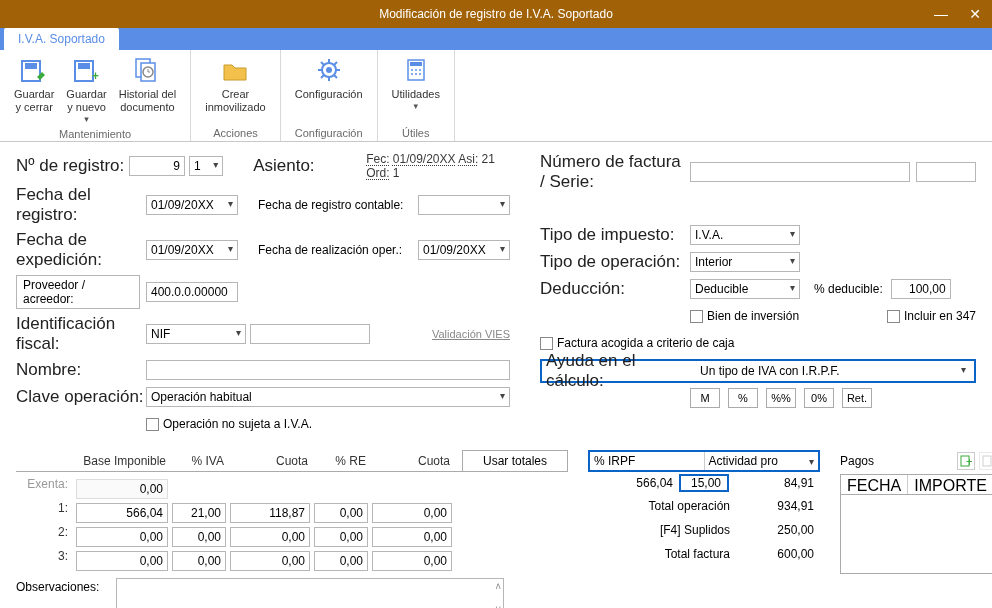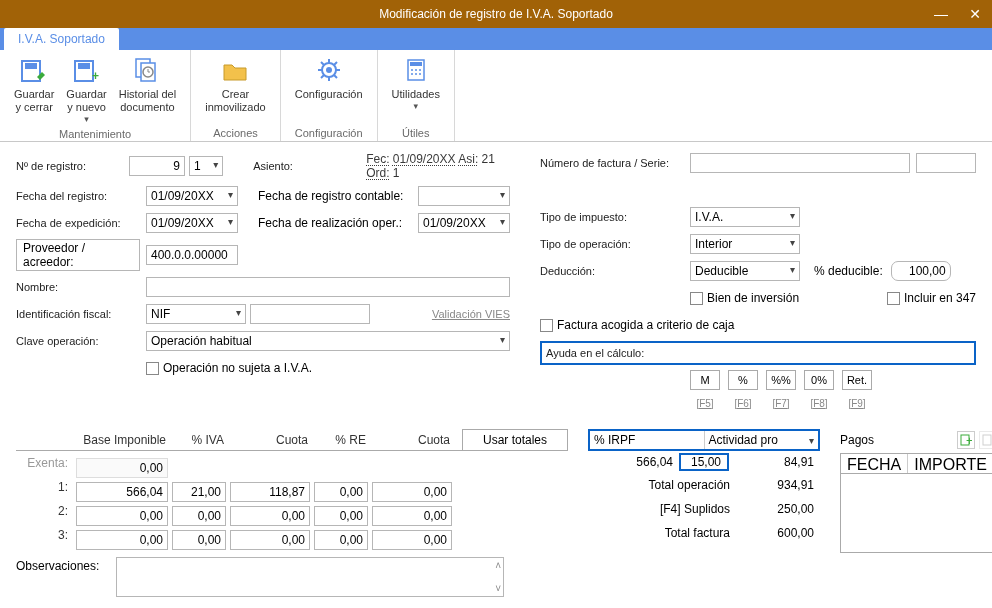--- a/index.html
+++ b/index.html
@@ -21,30 +21,30 @@
 .group-label { text-align: center; font-size: 11px; color: #6a6a6a; padding: 2px 0 2px 0; }
 .rbtn { display: flex; flex-direction: column; align-items: center; justify-content: flex-start; padding: 2px 6px; min-width: 52px; text-align:center; }
 .rbtn .ricon { width: 32px; height: 32px; display:flex; align-items:center; justify-content:center; }
 .rbtn .rlbl { font-size: 11px; color: #333; line-height: 13px; margin-top: 2px; white-space: pre; }
 .rbtn .drop { font-size: 9px; color: #555; }
 
 
 .form { padding: 10px 16px 6px 16px; display: flex; gap: 30px; }
 .col { flex: 1; }
 .row { display: flex; align-items: center; margin-bottom: 5px; min-height: 22px; }
-.lbl { width: 130px; color: #222; font-size: 11px; }
+.lbl { width: 130px; color: #222; font-size: 17px; }
 .inp { border: 1px solid #b6b6b6; height: 20px; padding: 0 4px; font-size: 12px; background:#fff; }
 .inp.ra { text-align: right; }
 .sel { border: 1px solid #b6b6b6; height: 20px; padding: 0 16px 0 4px; font-size: 12px; background:#fff; position: relative; display:flex; align-items:center; }
 .sel::after { content: "▾"; position: absolute; right: 4px; top: 2px; font-size: 10px; color: #444; }
 .chk { width: 13px; height: 13px; border: 1px solid #888; margin-right: 4px; display:inline-block; vertical-align:middle; background:#fff; }
 .asiento-lbl span { color:#333; }
 .asiento-lbl .u { text-decoration: underline dotted; text-underline-offset: 2px; color:#3b3b3b;}
 .validacion { color:#888; text-decoration: underline; font-size:11px; margin-left:auto; }
-.boxed-lbl { border:1px solid #b6b6b6; padding:2px 6px; height:32px; display:flex; align-items:center; }
+.boxed-lbl { border:1px solid #b6b6b6; padding:16px 6px; height:20px; display:flex; align-items:center; }
 .hl-row { border:2px solid #0a63c7; padding:0 4px; display:flex; align-items:center; height:24px; }
 .hl-row .lbl { width:auto; margin-right:20px; }
 
 
 .calcbtns { display:flex; gap:8px; margin-left:130px; }
 .calcbtn { border:1px solid #aaa; min-width:30px; height:20px; display:flex; align-items:center; justify-content:center; font-size:11px; background:#fff; }
 .calchints { display:flex; gap:8px; margin-left:130px; }
 .calchints span { min-width:30px; text-align:center; font-size:10px; color:#888; text-decoration:underline; }
 
 
@@ -237,32 +237,32 @@
       <span style="margin-left:20px;width:160px">Fecha de realización oper.:</span>
       <div class="sel" style="width:92px">
           <span>01/09/20XX</span>
         </div>
     </div>
     <div class="row">
       <span class="boxed-lbl" style="width:124px">Proveedor / acreedor:</span>
       <input class="inp" style="width: 92px; margin-left: 6px;" value="400.0.0.00000">
     </div>
     <div class="row">
-      <span class="lbl">Nombre:</span>
-      <input class="inp" style="flex: 1 1 0%;">
-    </div>
-    <div class="row">
       <span class="lbl">Identificación fiscal:</span>
       <div class="sel" style="width:100px">
           <span>NIF</span>
         </div>
       <input class="inp" style="width: 120px; margin-left: 4px;">
       <span class="validacion">Validación VIES</span>
     </div>
     <div class="row">
+      <span class="lbl">Nombre:</span>
+      <input class="inp" style="flex: 1 1 0%;">
+    </div>
+    <div class="row">
       <span class="lbl">Clave operación:</span>
       <div class="sel" style="flex:1">
           <span>Operación habitual</span>
         </div>
     </div>
     <div class="row" style="margin-left:130px">
       <span class="chk"></span>
       <span>Operación no sujeta a I.V.A.</span>
     </div>
   </div>
@@ -285,53 +285,47 @@
       <div class="sel" style="width:110px">
           <span>Interior</span>
         </div>
     </div>
     <div class="row">
       <span class="lbl" style="width:150px">Deducción:</span>
       <div class="sel" style="width:110px">
           <span>Deducible</span>
         </div>
       <span style="margin-left:14px">% deducible:</span>
-      <input class="inp ra" style="width: 60px; margin-left: 8px; border-radius: 7px;" value="100,00">
+      <input class="inp ra" style="width: 60px; margin-left: 8px;" value="100,00">
     </div>
     <div class="row">
       <span style="width:150px"></span>
       <span class="chk"></span>
       <span>Bien de inversión</span>
       <span style="margin-left:auto"></span>
       <span class="chk"></span>
       <span>Incluir en 347</span>
     </div>
     <div class="row">
       <span class="chk"></span>
       <span>Factura acogida a criterio de caja</span>
     </div>
     <div class="hl-row">
       <span class="lbl" style="width:130px">Ayuda en el cálculo:</span>
+      <div class="sel" style="flex:1;border:none;height:18px">
+          <span>Un tipo de IVA con I.R.P.F.</span>
+        </div>
     </div>
     <div class="row" style="margin-top:4px">
       <div class="calcbtns" style="margin-left:150px">
         <div class="calcbtn">M</div>
         <div class="calcbtn">%</div>
         <div class="calcbtn">%%</div>
         <div class="calcbtn">0%</div>
         <div class="calcbtn">Ret.</div>
-      </div>
-    </div>
-    <div class="row" style="margin-top:-4px">
-      <div class="calchints" style="margin-left:150px">
-        <span>[F5]</span>
-        <span>[F6]</span>
-        <span>[F7]</span>
-        <span>[F8]</span>
-        <span>[F9]</span>
       </div>
     </div>
   </div>
 </div>
 
 <div class="gridwrap">
   <div class="gridleft">
     <div class="ghdr">
       <span class="gcell" style="width:60px"></span>
       <span class="gcell" style="width:96px">Base Imponible</span>

